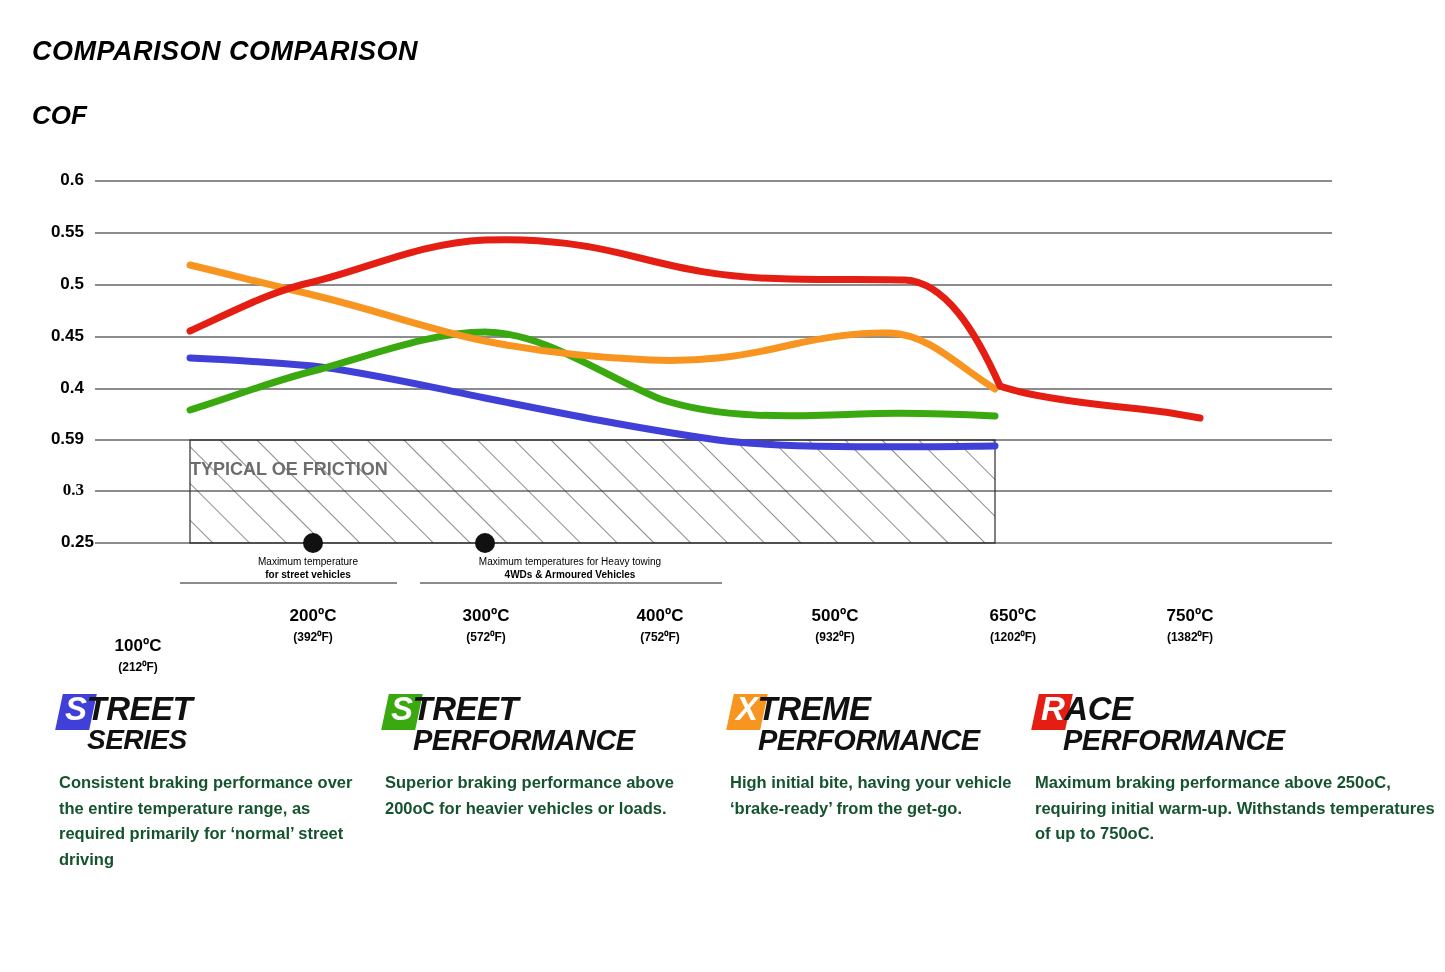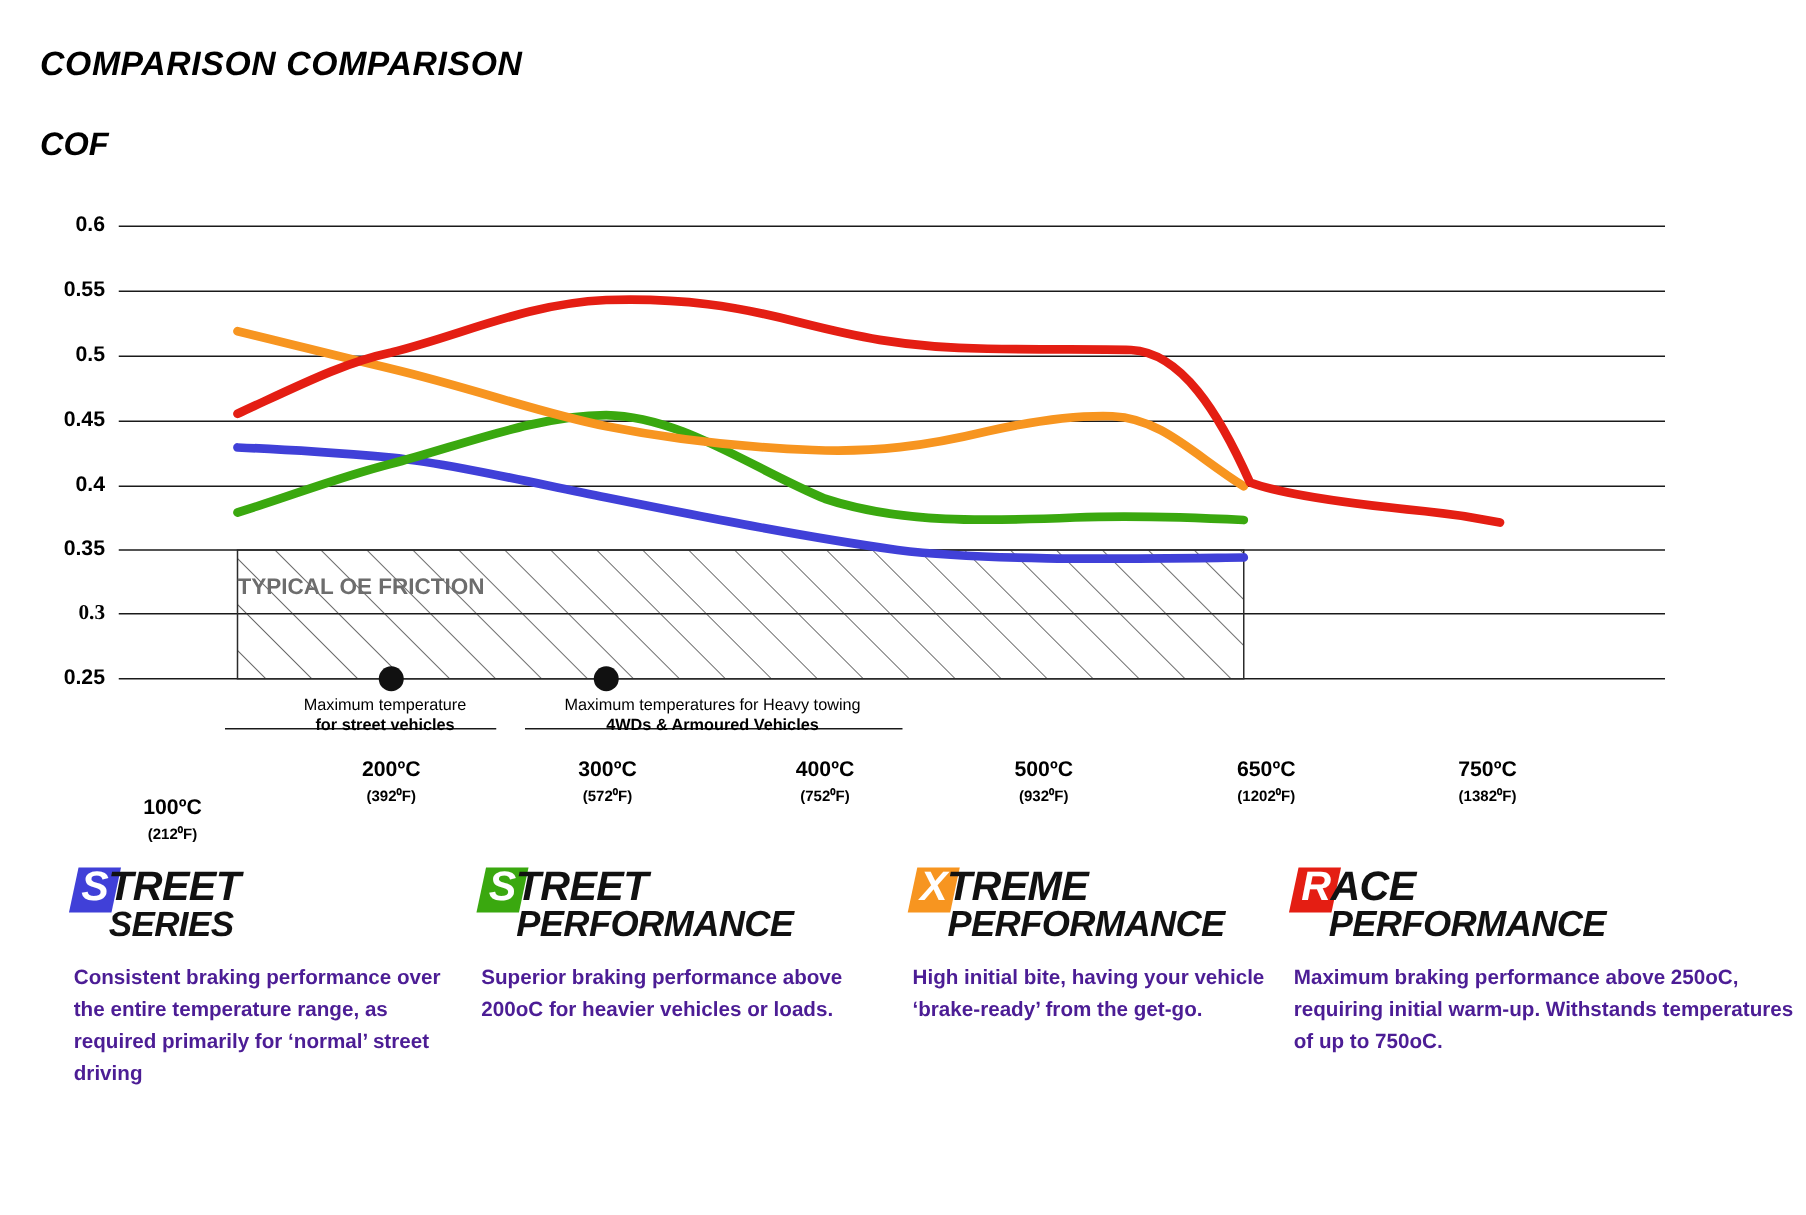--- a/index.html
+++ b/index.html
@@ -70,21 +70,21 @@
     left: 190px;
     top: 458px;
     font-size: 18px;
     font-weight: bold;
     color: #6d6d6d;
     line-height: 1.28;
   }
   .marker-note {
     position: absolute;
     text-align: center;
-    font-size: 13px;
+    font-size: 10px;
     line-height: 1.25;
   }
   .marker-note b {
     font-weight: bold;
   }
   .legend {
     position: absolute;
     left: 0;
     top: 688px;
     width: 1445px;
@@ -132,21 +132,21 @@
     letter-spacing: -0.5px;
     color: #111;
   }
   .logo .word2.small {
     font-size: 28px;
   }
   .legend-desc {
     font-size: 16.5px;
     font-weight: bold;
     line-height: 1.55;
-    color: #4c1d95;
+    color: #14532d;
   }
 </style>
 </head>
 <body>
 
 <div class="page">
 
   <div class="title">COMPARISON COMPARISON</div>
   <div class="axis-label-cof">COF</div>
 
@@ -186,23 +186,23 @@
       <line x1="180" y1="583" x2="397" y2="583" stroke="#1a1a1a" stroke-width="1.2"></line>
       <line x1="420" y1="583" x2="722" y2="583" stroke="#1a1a1a" stroke-width="1.2"></line>
     </svg>
 
     
     <div class="y-tick" style="left:24px; top:170px;">0.6</div>
     <div class="y-tick" style="left:24px; top:222px;">0.55</div>
     <div class="y-tick" style="left:24px; top:274px;">0.5</div>
     <div class="y-tick" style="left:24px; top:326px;">0.45</div>
     <div class="y-tick" style="left:24px; top:378px;">0.4</div>
-    <div class="y-tick" style="left:24px; top:429px;">0.35</div>
+    <div class="y-tick" style="left:24px; top:429px;">0.59</div>
     <div class="y-tick" style="left:24px; top:480px;font-family:Liberation Serif, serif;">0.3</div>
-    <div class="y-tick" style="left:24px; top:532px;text-align:right;">0.25</div>
+    <div class="y-tick" style="left:34px; top:532px;text-align:right;">0.25</div>
 
     
     <div class="oe-label">
       <span>TYPICAL OE FRICTION</span>
     </div>
 
     
     <div class="marker-note" style="left:218px; top:556px; width:180px;">
       <span>Maximum temperature</span><br>
       <b>for street vehicles</b>

